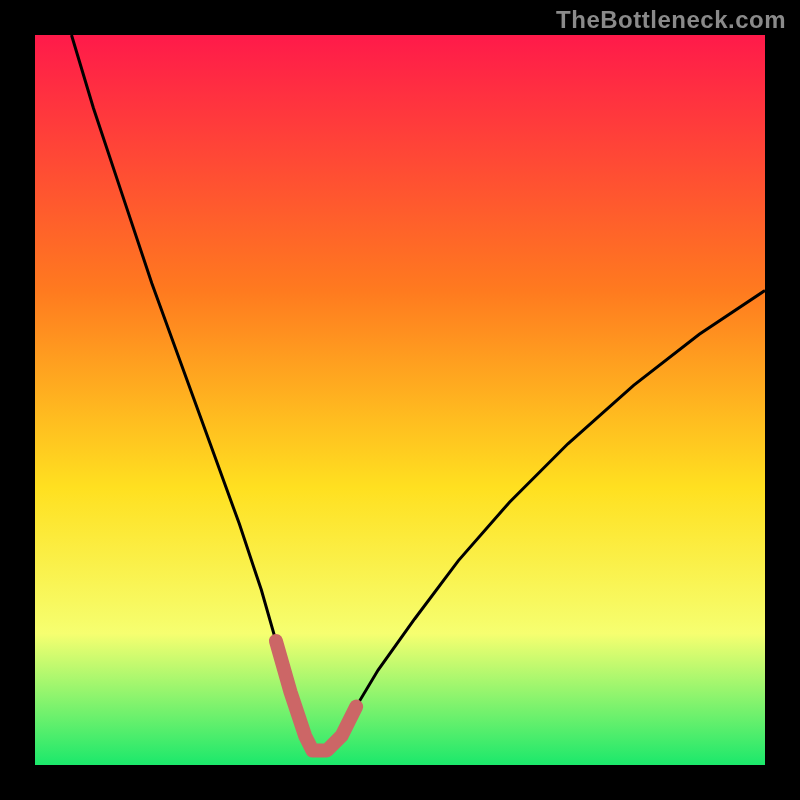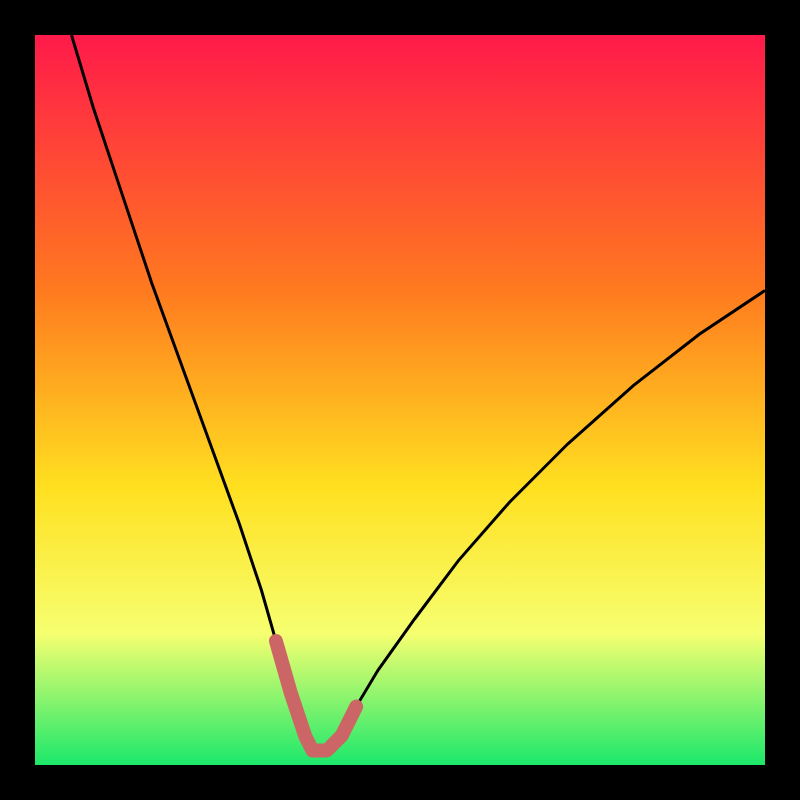--- a/index.html
+++ b/index.html
@@ -37,20 +37,21 @@
     height: 730px;
     
   }
   svg { display: block; }
 </style>
 </head>
 <body>
 
 <div class="frame">
 
+  <div class="watermark">TheBottleneck.com</div>
 
   <div class="plot">
     <svg id="plot-svg" width="730" height="730" viewBox="0 0 730 730" preserveAspectRatio="none">
       <defs>
         <linearGradient id="bg-grad" x1="0" y1="0" x2="0" y2="1">
           <stop id="g0" offset="0%" stop-color="#ff1a4a"></stop>
           <stop id="g1" offset="35%" stop-color="#ff7a1f"></stop>
           <stop id="g2" offset="62%" stop-color="#ffe020"></stop>
           <stop id="g3" offset="82%" stop-color="#f6ff70"></stop>
           <stop id="g4" offset="100%" stop-color="#1be86b"></stop>

